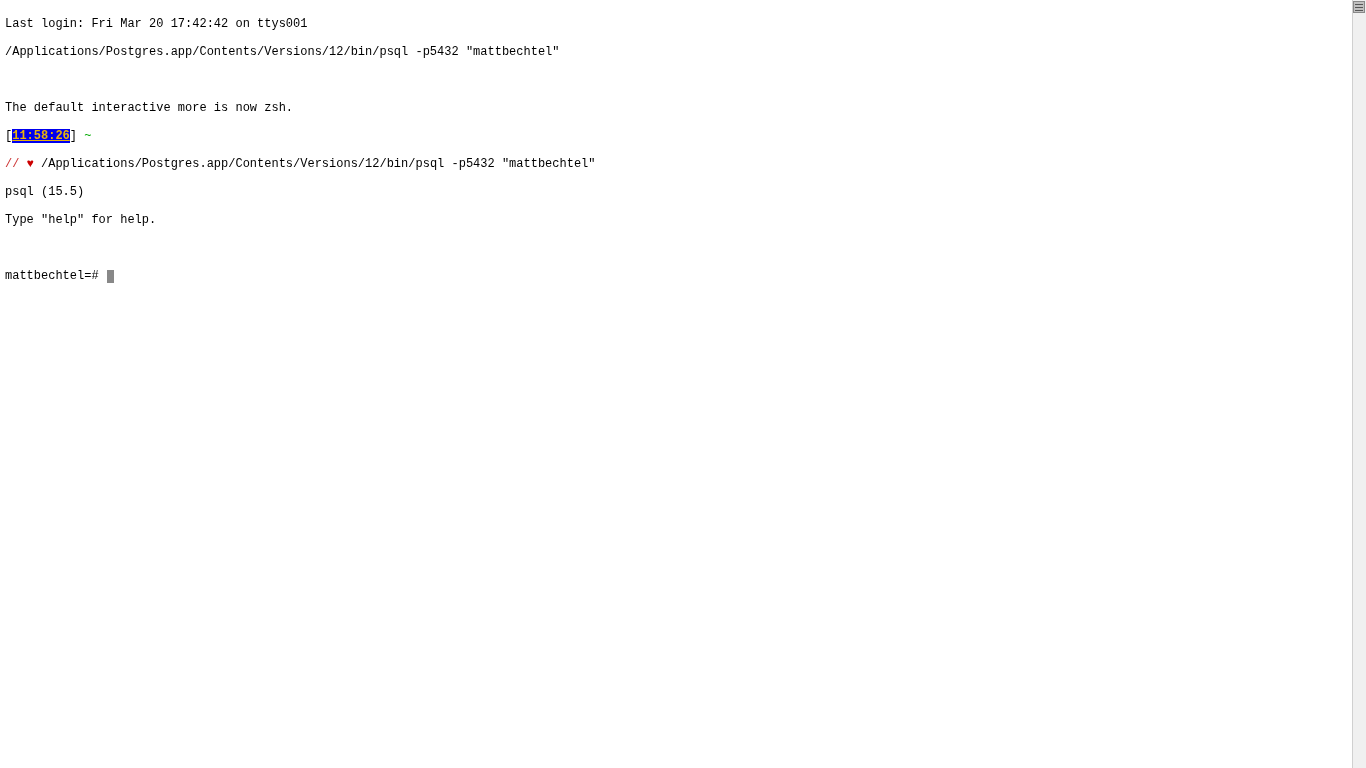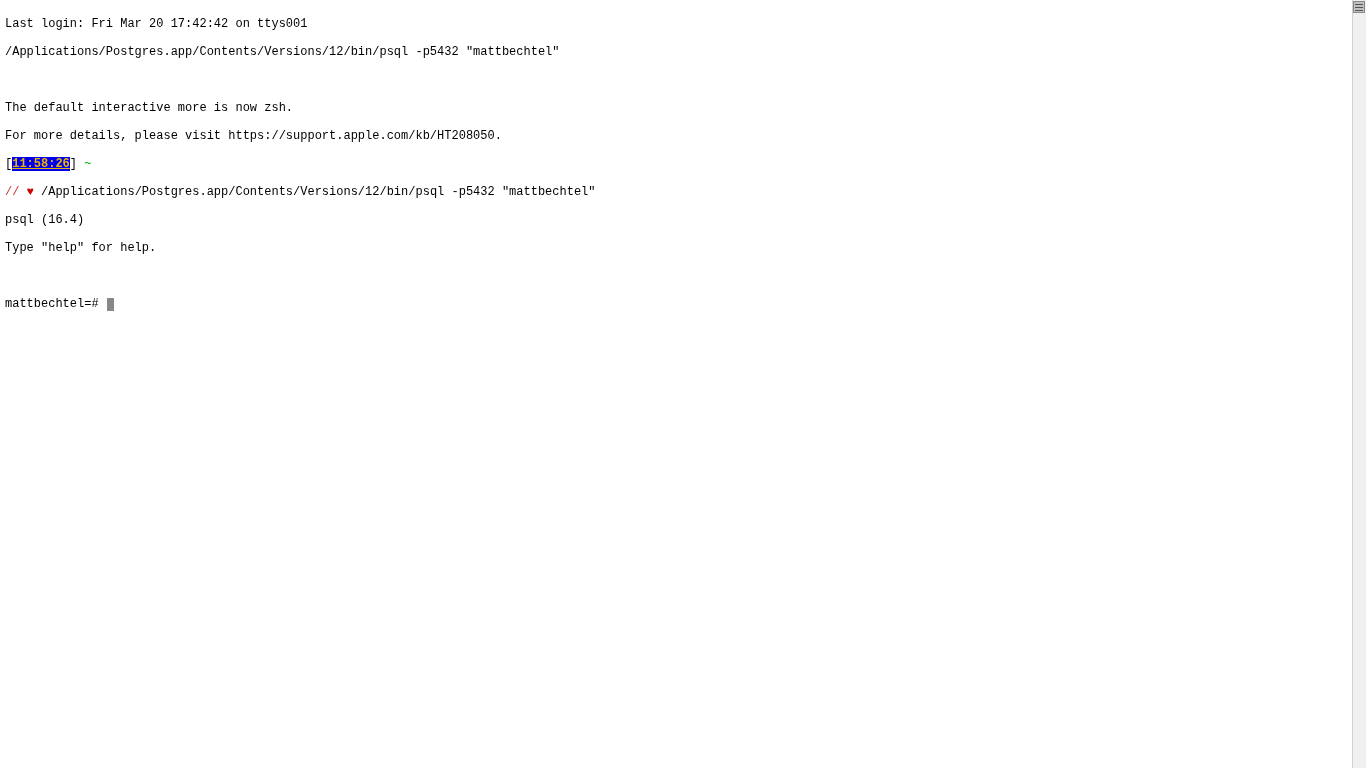--- a/index.html
+++ b/index.html
@@ -80,24 +80,23 @@
     }
   </style>
 </head>
 <body>
 
 <div class="terminal">
 <span class="line">Last login: Fri Mar 20 17:42:42 on ttys001</span>
 <span class="line">/Applications/Postgres.app/Contents/Versions/12/bin/psql -p5432 "mattbechtel"</span>
 <span class="line"></span>
 <span class="line">The default interactive more is now zsh.</span>
-<span class="line">For more details, please visit https://support.apple.com/kb/HT208050.</span>
 <span class="line"><span>[</span><span class="timestamp-highlight">11:58:26</span><span>] </span><span class="tilde">~</span></span>
 <span class="line"><span class="slash-red">// </span><span class="heart">♥</span><span> /Applications/Postgres.app/Contents/Versions/12/bin/psql -p5432 "mattbechtel"</span></span>
-<span class="line">psql (16.4)</span>
+<span class="line">psql (15.5)</span>
 <span class="line">Type "help" for help.</span>
 <span class="line"></span>
 <span class="line"><span>mattbechtel=# </span><span class="cursor-block"></span></span>
 </div>
 
 <div class="scrollbar-track">
   <div class="scrollbar-thumb"></div>
 </div>
 
 </body></html>

